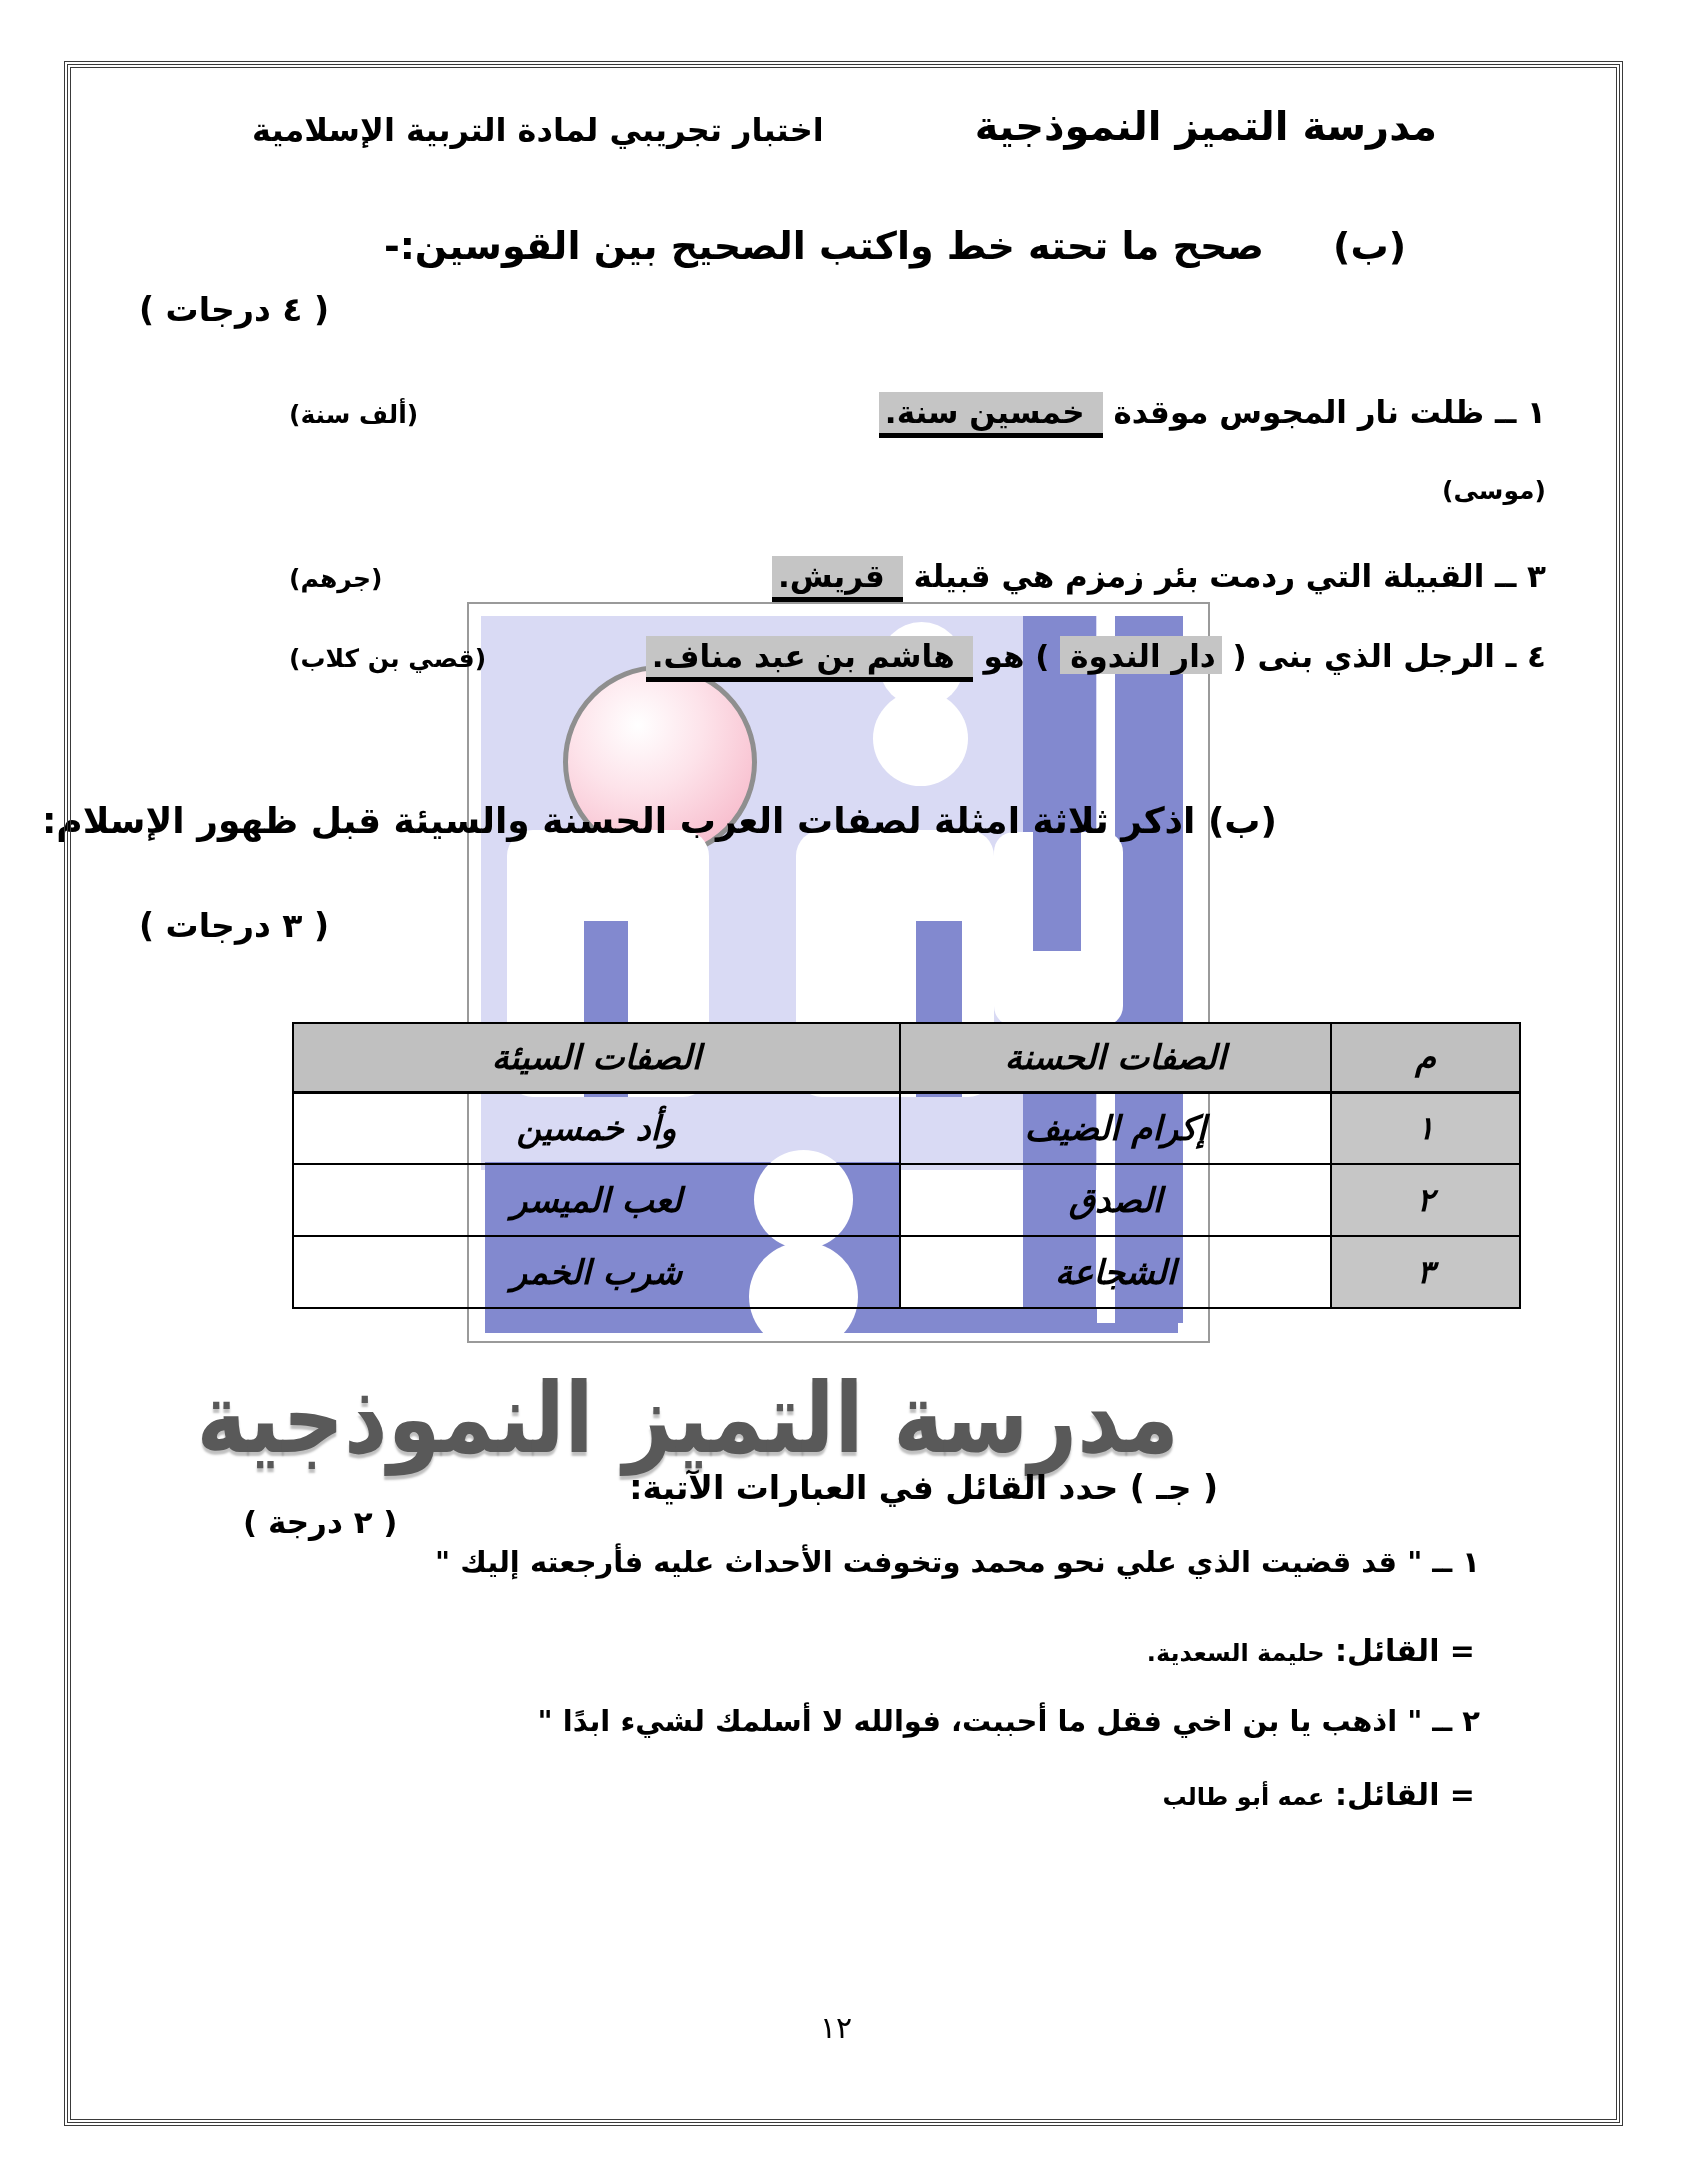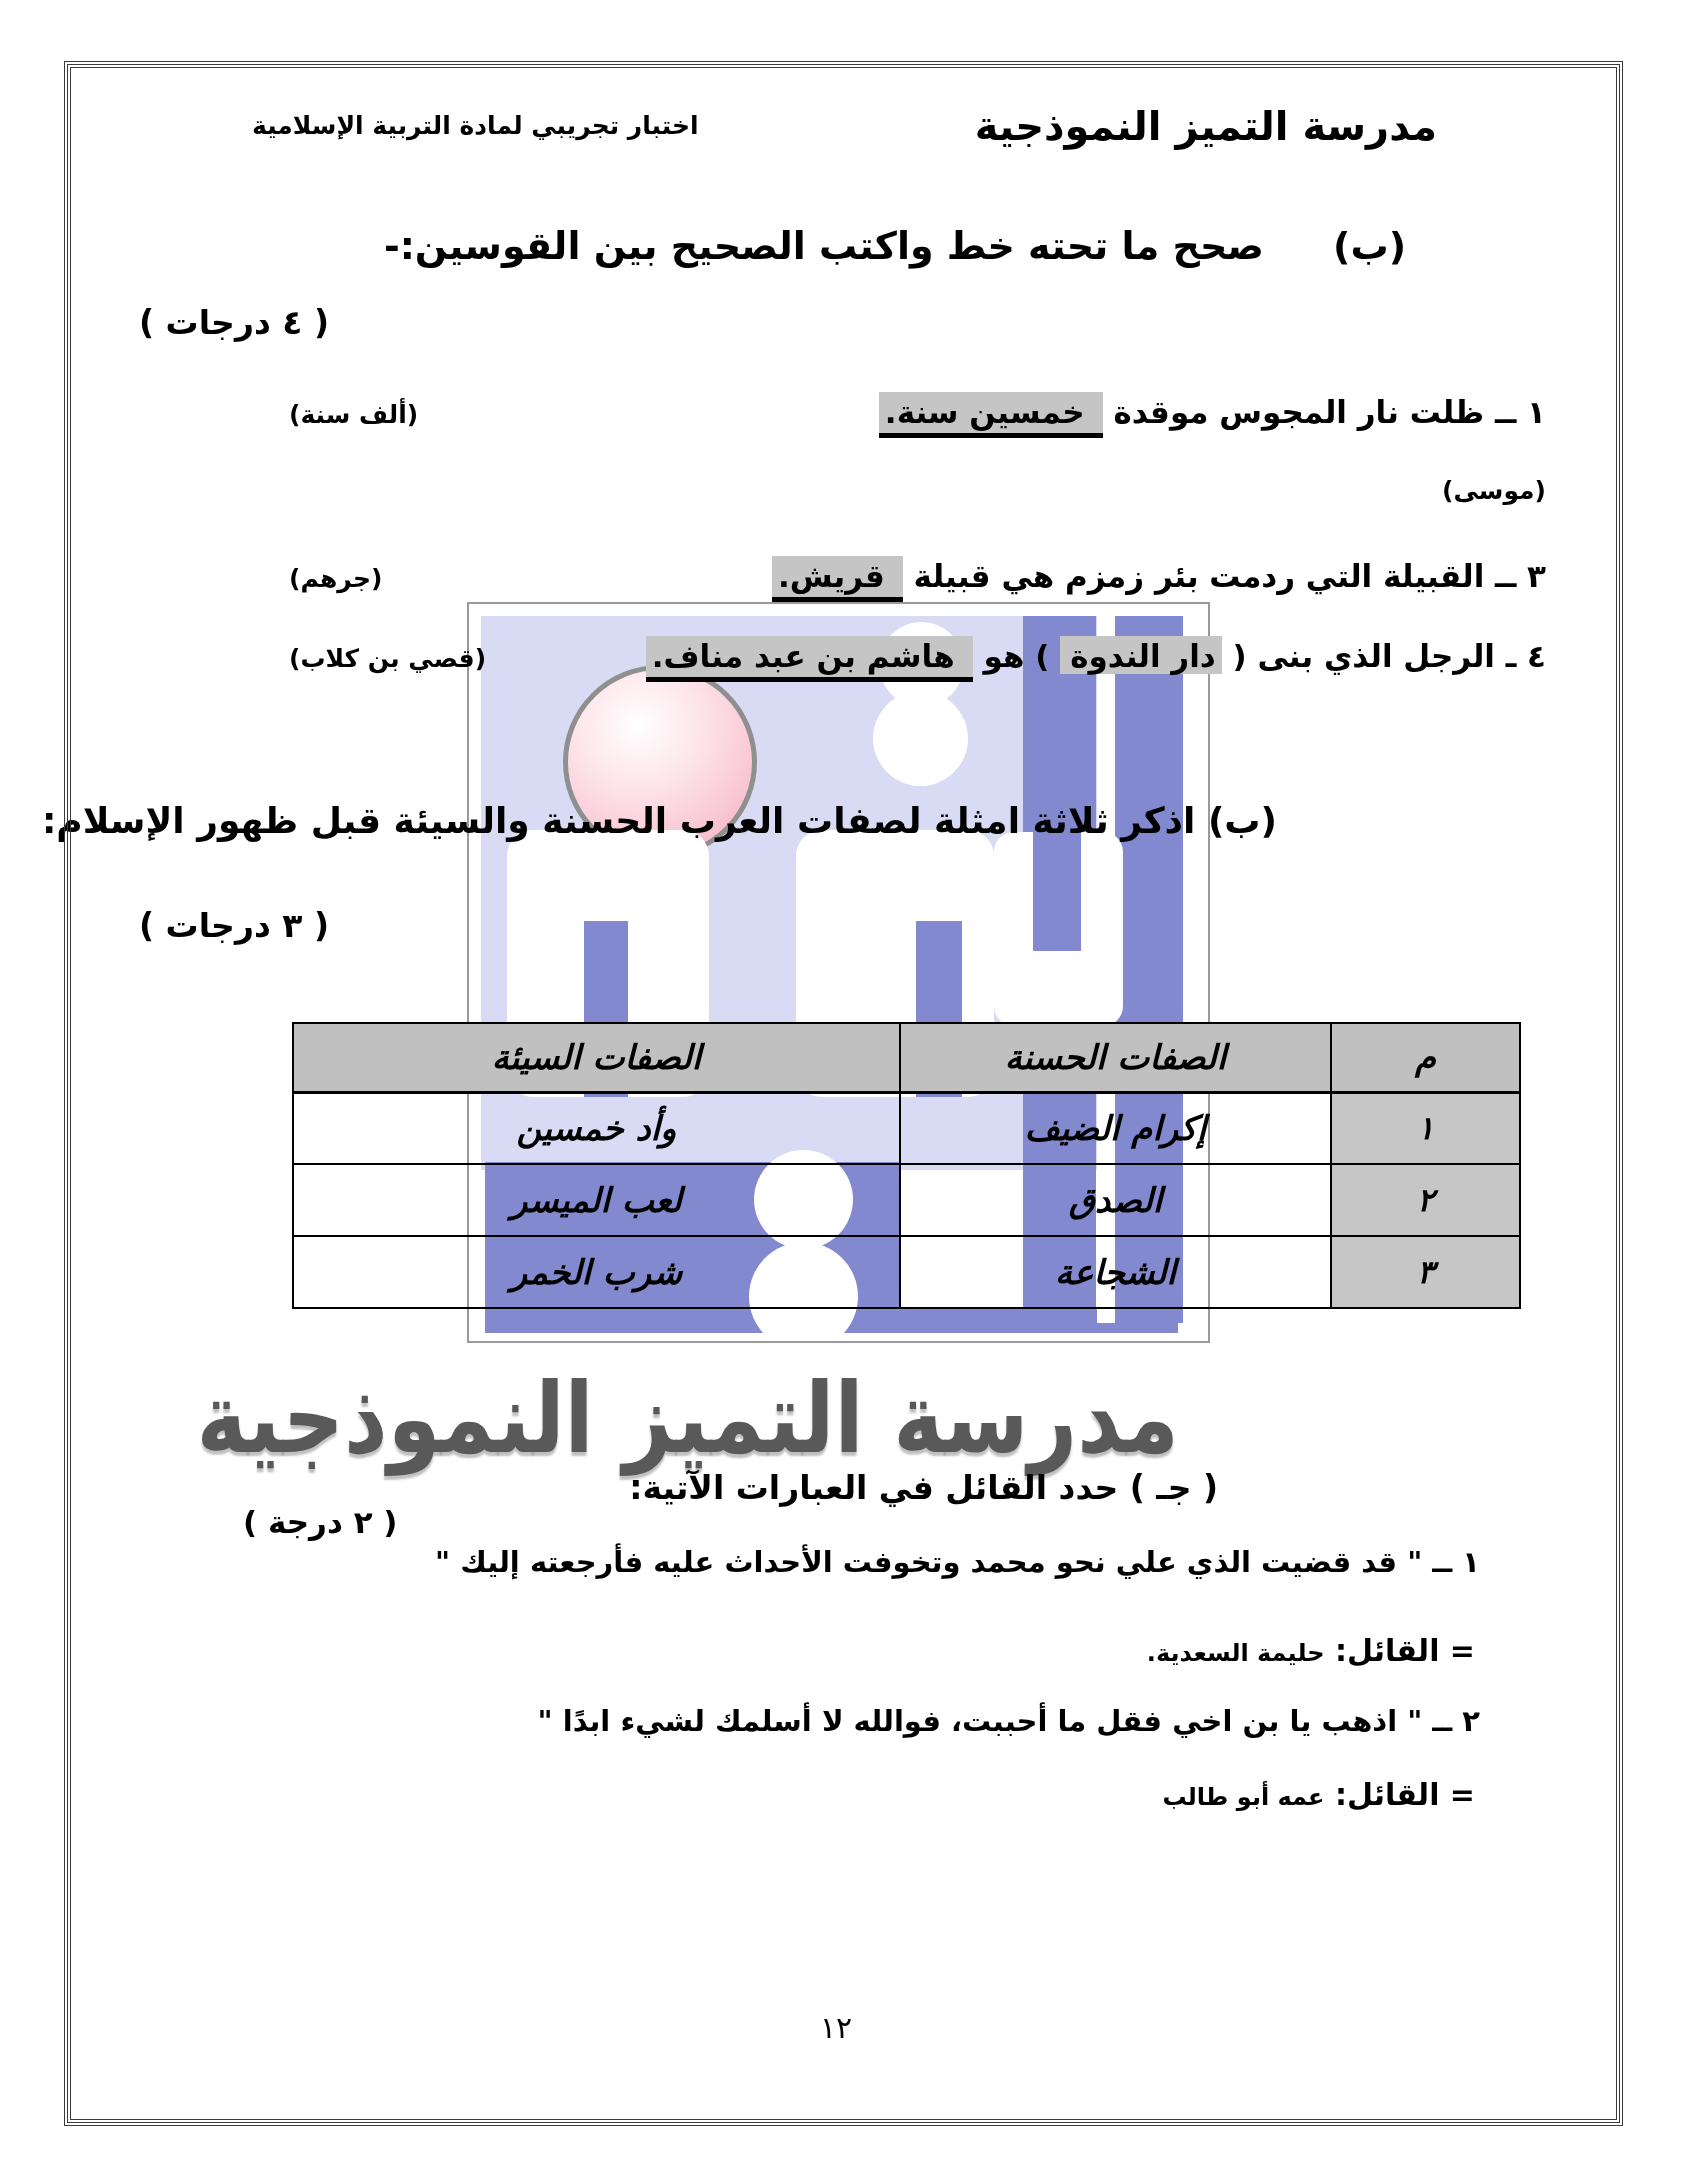--- a/index.html
+++ b/index.html
@@ -10,26 +10,26 @@
   .frame{
     position:absolute;top:64px;left:67px;right:63px;bottom:55px;
     border:4px double #3a3a3a;outline:1px solid #3a3a3a;outline-offset:2px;
     pointer-events:none;z-index:3;
   }
   .abs{position:absolute;}
   .rtl{direction:rtl;unicode-bidi:embed;}
 
   
   .hdr-right{top:103px;right:246px;font-size:40px;font-weight:bold;z-index:2;white-space:nowrap;}
-  .hdr-left{top:111px;left:252px;font-size:25px;font-weight:bold;z-index:2;white-space:nowrap;}
+  .hdr-left{top:111px;left:252px;font-size:32px;font-weight:bold;z-index:2;white-space:nowrap;}
 
   
   .b1-title{top:224px;right:277px;font-size:38px;font-weight:bold;z-index:2;white-space:nowrap;}
   .b1-title .gap{display:inline-block;width:69px;}
-  .b1-marks{top:303px;left:139px;font-size:33px;font-weight:bold;z-index:2;}
+  .b1-marks{top:290px;left:139px;font-size:33px;font-weight:bold;z-index:2;}
   .item-row{
     right:137px;left:289px;display:flex;justify-content:space-between;
     align-items:baseline;direction:rtl;font-weight:bold;z-index:2;
   }
   .item-row .txt{font-size:31px;white-space:nowrap;}
   .item-row .ans{font-size:25px;white-space:nowrap;}
   .hl{background:var(--highlight,#C5C5C5);padding:2px 6px 0 10px;}
   .hl-u{background:var(--highlight,#C5C5C5);padding:2px 18px 3px 6px;border-bottom:5px solid #000;}
 
   

